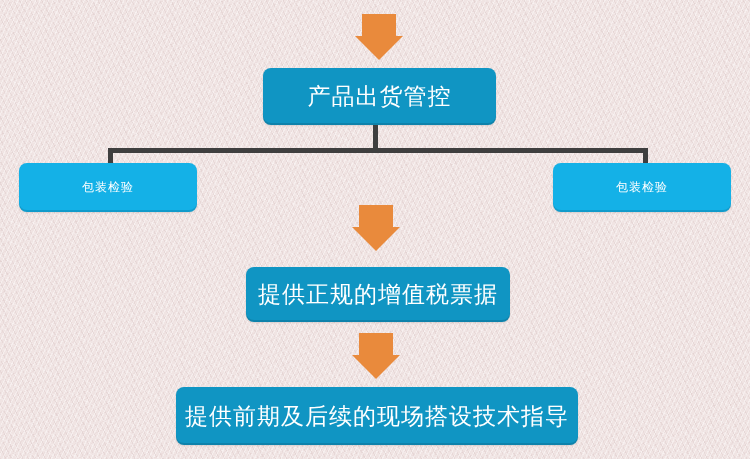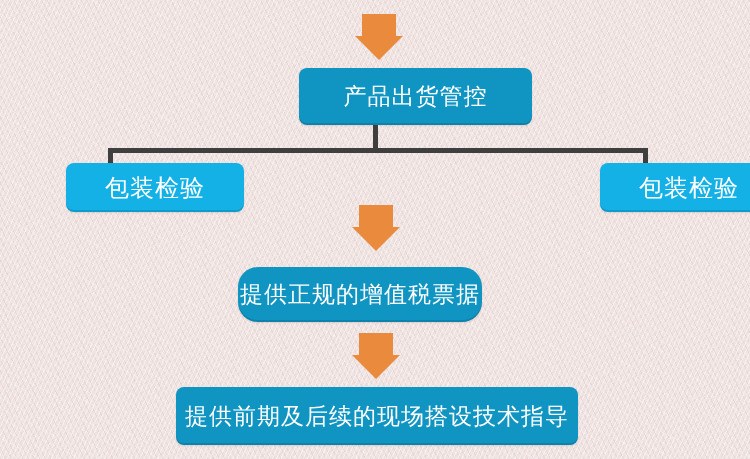--- a/index.html
+++ b/index.html
@@ -34,61 +34,61 @@
     align-items:center;
     justify-content:center;
     border-radius:8px;
     color:var(--text,#fff);
     letter-spacing:1px;
     box-shadow: inset 0 -2px 0 rgba(0,0,0,0.12), 0 1px 2px rgba(0,0,0,0.10);
     box-sizing:border-box;
     text-align:center;
   }
   .node.primary{ background:var(--primary-box,#1095c3); font-size:23px; }
-  .node.accent{ background:var(--accent-box,#14b1e7); font-size:24px;margin-left:47px; }
+  .node.accent{ background:var(--accent-box,#14b1e7); font-size:12px; }
   .node .node-label{ white-space:nowrap; }
   .arrow{
     position:absolute;
     width:48px;
     height:46px;
     background:var(--arrow,#e98a3c);
     clip-path:polygon(14.6% 0%, 85.4% 0%, 85.4% 48%, 100% 48%, 50% 100%, 0% 48%, 14.6% 48%);
   }
   .line{
     position:absolute;
     background:var(--connector,#3f3f3f);
   }
 </style>
 </head>
 <body>
 
 <div class="stage">
 
   <div class="arrow" style="left:355px;top:14px;"></div>
 
-  <div class="node primary" style="left:263px;top:68px;width:233px;height:57px;margin-left:36px;">
+  <div class="node primary" style="left:263px;top:68px;width:233px;height:57px;">
     <span class="node-label">产品出货管控</span>
   </div>
 
   <div class="line" style="left:373px;top:125px;width:5px;height:26px;"></div>
   <div class="line" style="left:108px;top:148px;width:540px;height:5px;"></div>
   <div class="line" style="left:108px;top:148px;width:5px;height:17px;"></div>
   <div class="line" style="left:643px;top:148px;width:5px;height:17px;"></div>
 
   <div class="node accent" style="left:19px;top:163px;width:178px;height:49px;">
     <span class="node-label">包装检验</span>
   </div>
 
   <div class="node accent" style="left:553px;top:163px;width:178px;height:49px;">
     <span class="node-label">包装检验</span>
   </div>
 
   <div class="arrow" style="left:352px;top:205px;"></div>
 
-  <div class="node primary" style="left:238px;top:267px;width:244px;height:55px;border-radius:20px;">
+  <div class="node primary" style="left:246px;top:267px;width:264px;height:55px;">
     <span class="node-label">提供正规的增值税票据</span>
   </div>
 
   <div class="arrow" style="left:352px;top:333px;"></div>
 
   <div class="node primary" style="left:176px;top:387px;width:402px;height:58px;justify-content:center;">
     <span class="node-label">提供前期及后续的现场搭设技术指导</span>
   </div>
 
 </div>

